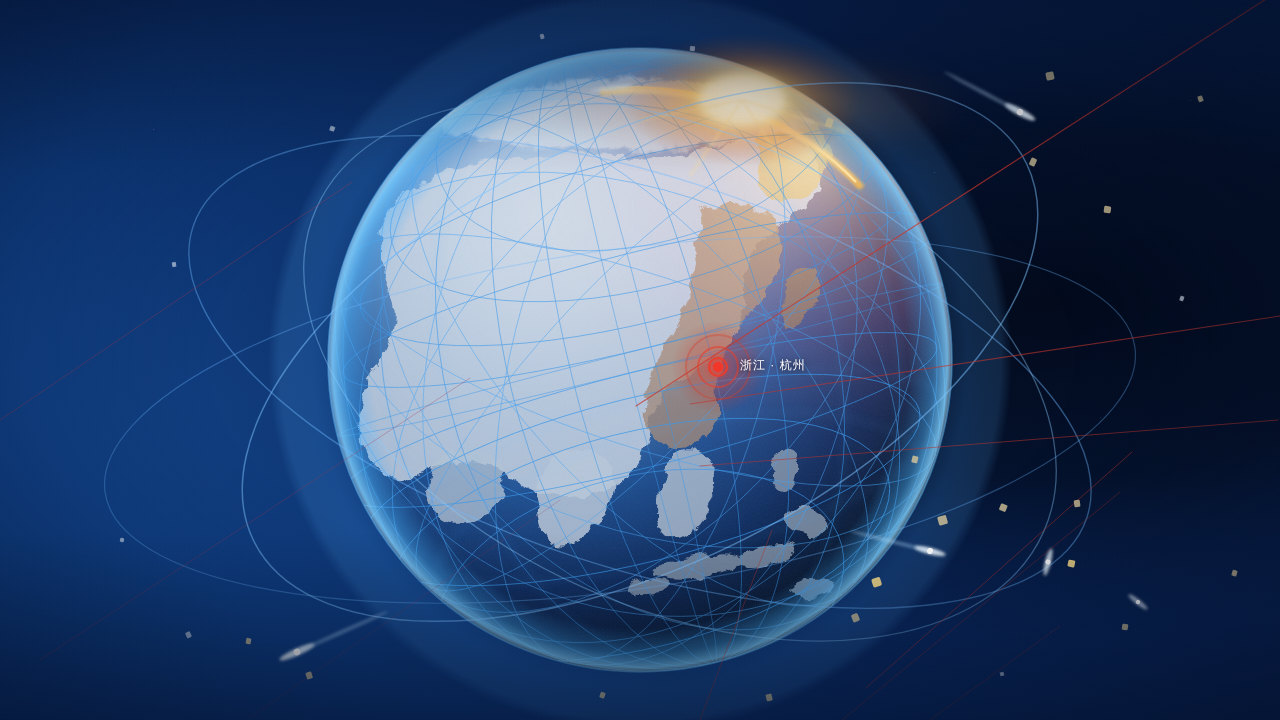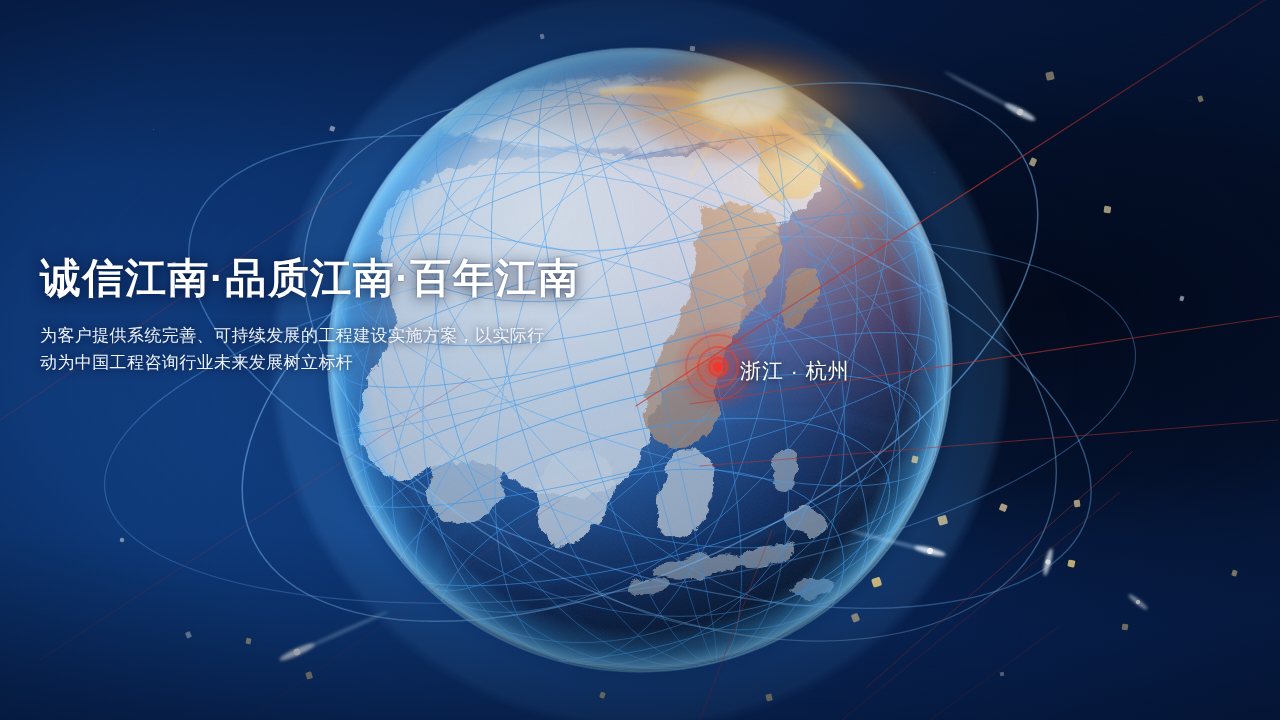--- a/index.html
+++ b/index.html
@@ -100,21 +100,21 @@
   .dot{
     position:absolute;left:50%;top:50%;
     width:10px;height:10px;margin:-5px 0 0 -5px;
     border-radius:50%;
     background:#f2372a;
     box-shadow:0 0 8px 3px rgba(242,55,42,.75);
   }
   .hotspot-label{
     position:absolute;
     left:22px;top:-10px;
-    font-size:21px;
+    font-size:12px;
     letter-spacing:1px;
     color:#ffffff;
     white-space:nowrap;
     text-shadow:0 1px 6px rgba(0,0,0,.85);
   }
 </style>
 </head>
 <body>
 
 <div id="stage">
@@ -405,21 +405,14 @@
 
   <div class="hotspot">
     <span class="ring glow"></span>
     <span class="ring r3"></span>
     <span class="ring r2"></span>
     <span class="ring r1"></span>
     <span class="dot"></span>
     <span class="hotspot-label">浙江 · 杭州</span>
   </div>
 
-  <div class="text-block">
-    <h1 class="headline">诚信江南·品质江南·百年江南</h1>
-    <p class="subline">
-      <span>为客户提供系统完善、可持续发展的工程建设实施方案，以实际行</span>
-      <span>动为中国工程咨询行业未来发展树立标杆</span>
-    </p>
-  </div>
 
 </div>
 
 </body></html>

